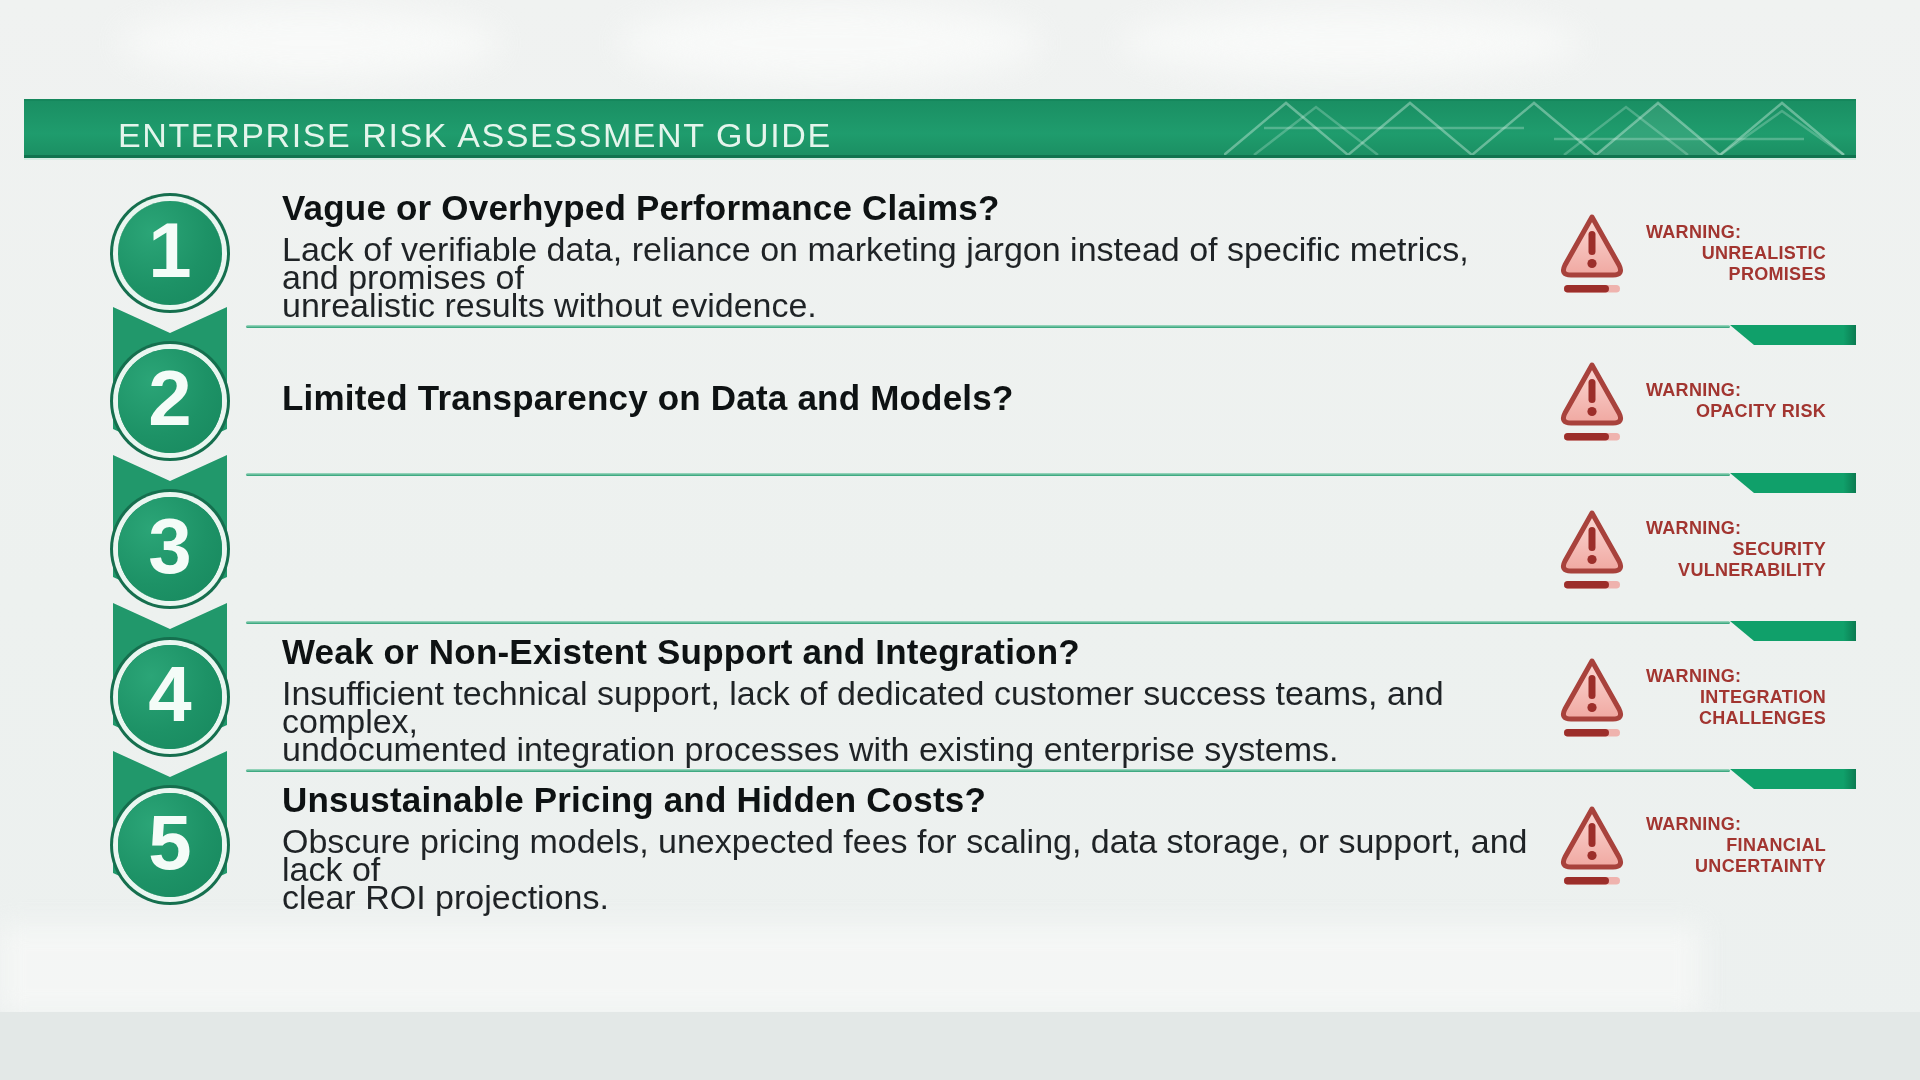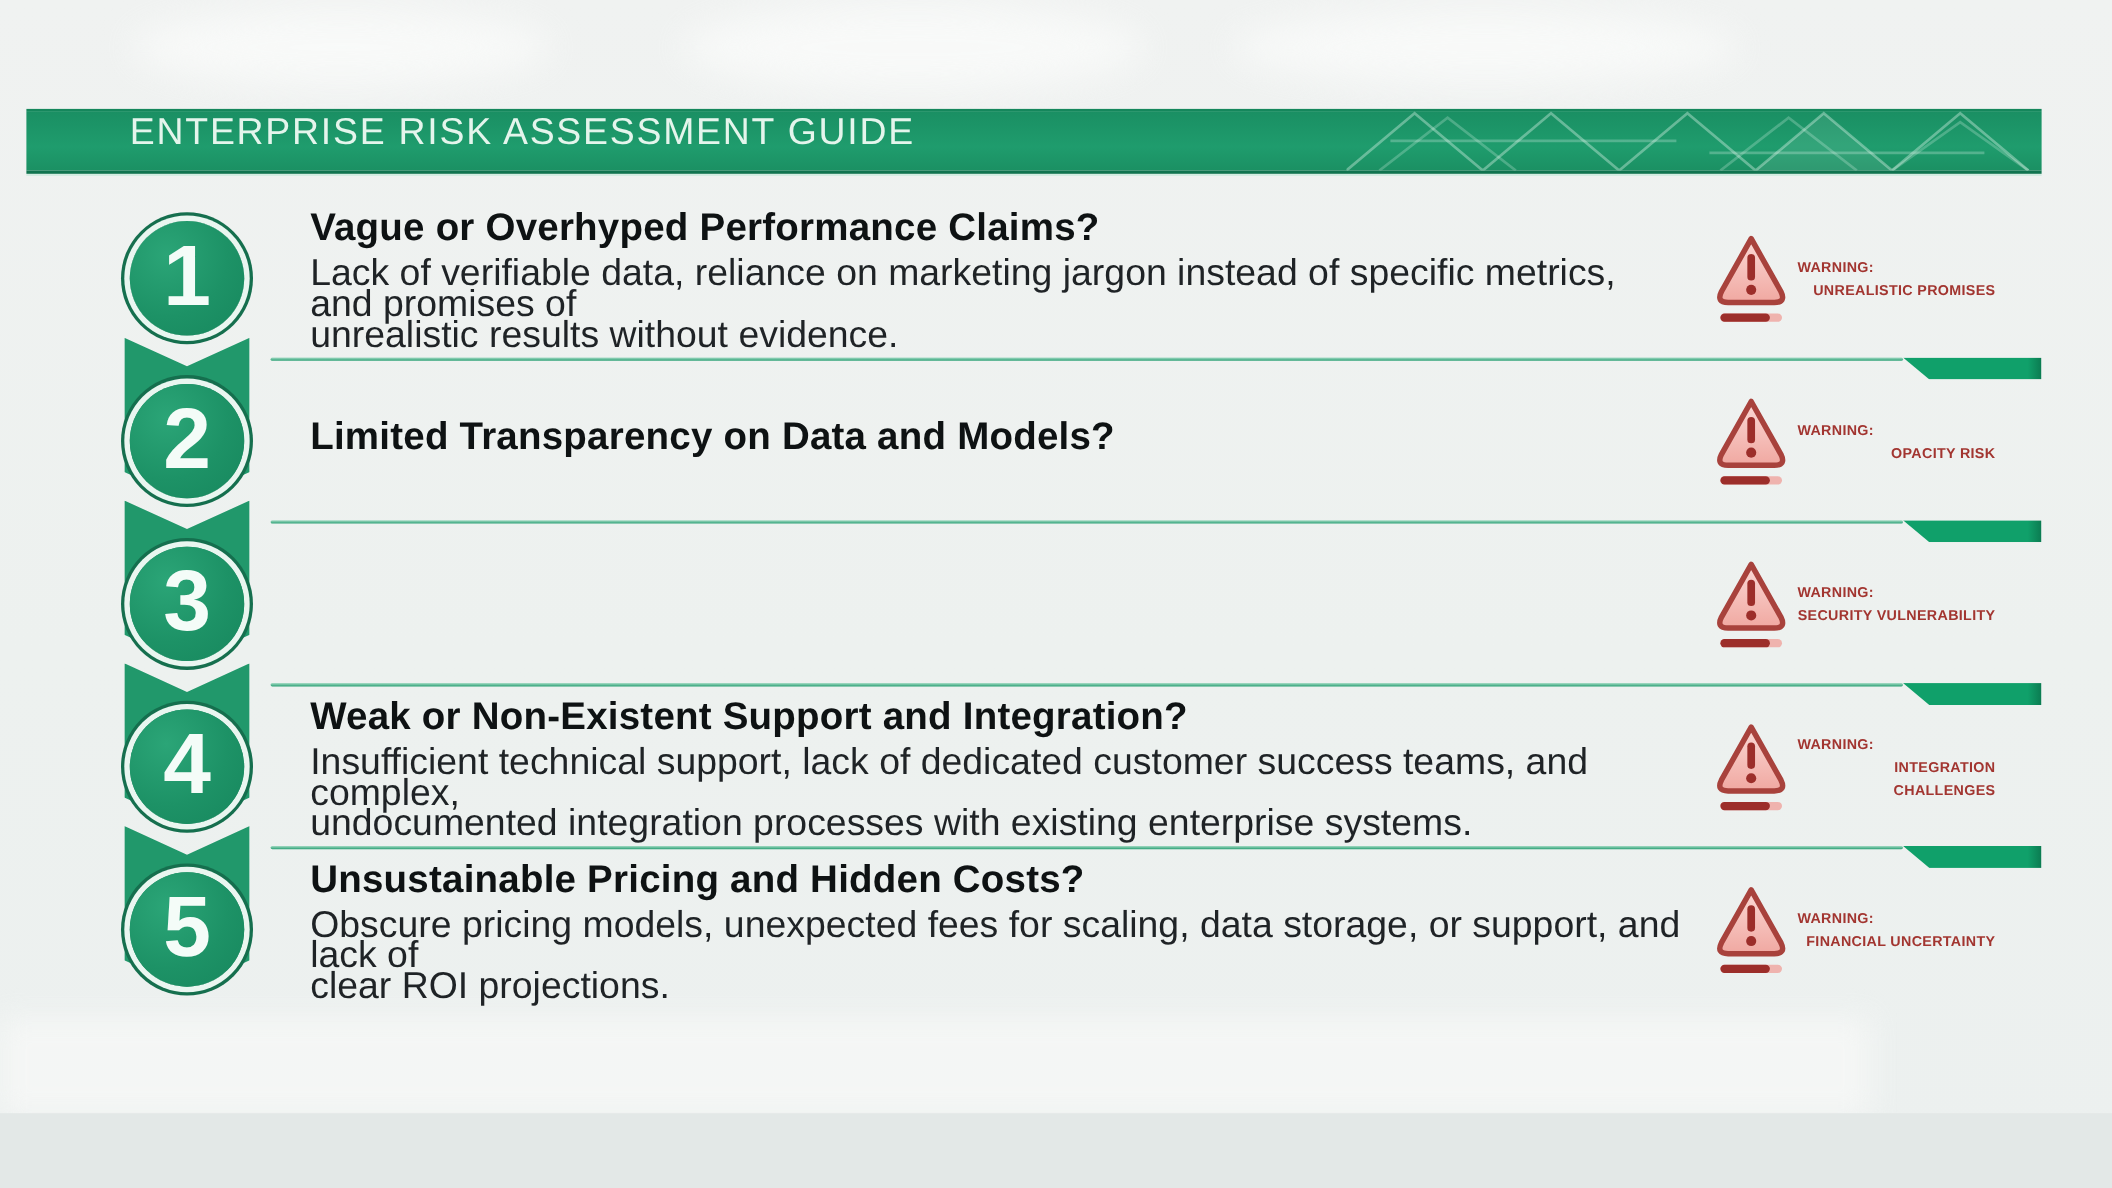--- a/index.html
+++ b/index.html
@@ -14,21 +14,21 @@
   .band-white-bottom { position:absolute; left:0; top:925px; width:1700px; height:90px;
            background:#f7f8f7; filter:blur(12px); opacity:.8; }
   .band-gray-bottom { position:absolute; left:0; top:1012px; width:1920px; height:68px;
            background:#e3e8e7; }
 
   
   .banner { position:absolute; left:24px; top:99px; width:1832px; height:59px;
             background:linear-gradient(180deg,#1a8f63 0%,#1f9c6d 60%,#1b9063 100%);
             border-top:2px solid #15875c; border-bottom:3px solid #10744f;
             box-shadow:0 2px 0 rgba(190,232,214,.55);
-            display:flex; align-items:flex-start; }
+            display:flex; align-items:flex-end; }
   .banner-title { color:#e4f5ec; font-size:34px; font-weight:500; letter-spacing:1.6px;
                   padding-left:94px; white-space:nowrap; }
   .banner-pattern { position:absolute; right:2px; top:0; height:100%; }
 
   
   .ribbon { position:absolute; left:113px; top:307px; width:114px; height:592px; }
   .chev { width:114px; height:148px; background:#21986b;
           clip-path:polygon(0 0,50% 26px,100% 0,100% 122px,50% 148px,0 122px); }
 
   
@@ -49,22 +49,22 @@
                      transform:translateY(-3px); }
 
   .row-text { position:absolute; left:258px; top:50%; transform:translateY(-50%); width:1250px; }
   .risk-title { color:#0e1213; font-size:35px; font-weight:700; letter-spacing:.2px;
                 margin-bottom:7px; white-space:nowrap; }
   .risk-desc { color:#1f2326; font-size:34px; line-height:28px; white-space:pre-line; }
 
   .warning-badge { position:absolute; left:1532px; top:50%; transform:translateY(-50%);
                    display:flex; align-items:center; }
   .tri-icon { flex:0 0 auto; }
-  .warning-text { margin-left:6px; width:180px; color:#a23530; font-weight:700;
-                  font-size:13px; line-height:21px; letter-spacing:.3px; }
+  .warning-text { margin-left:18px; width:180px; color:#a23530; font-weight:700;
+                  font-size:18px; line-height:21px; letter-spacing:.3px; }
   .warning-label { white-space:pre-line;text-align:right; }
 </style>
 </head>
 <body>
 
 <svg width="0" height="0" style="position:absolute">
   <defs>
     <linearGradient id="triGrad" x1="0" y1="0" x2="0" y2="1">
       <stop offset="0" stop-color="#fbd9d5"></stop>
       <stop offset="1" stop-color="#f0a8a1"></stop>

